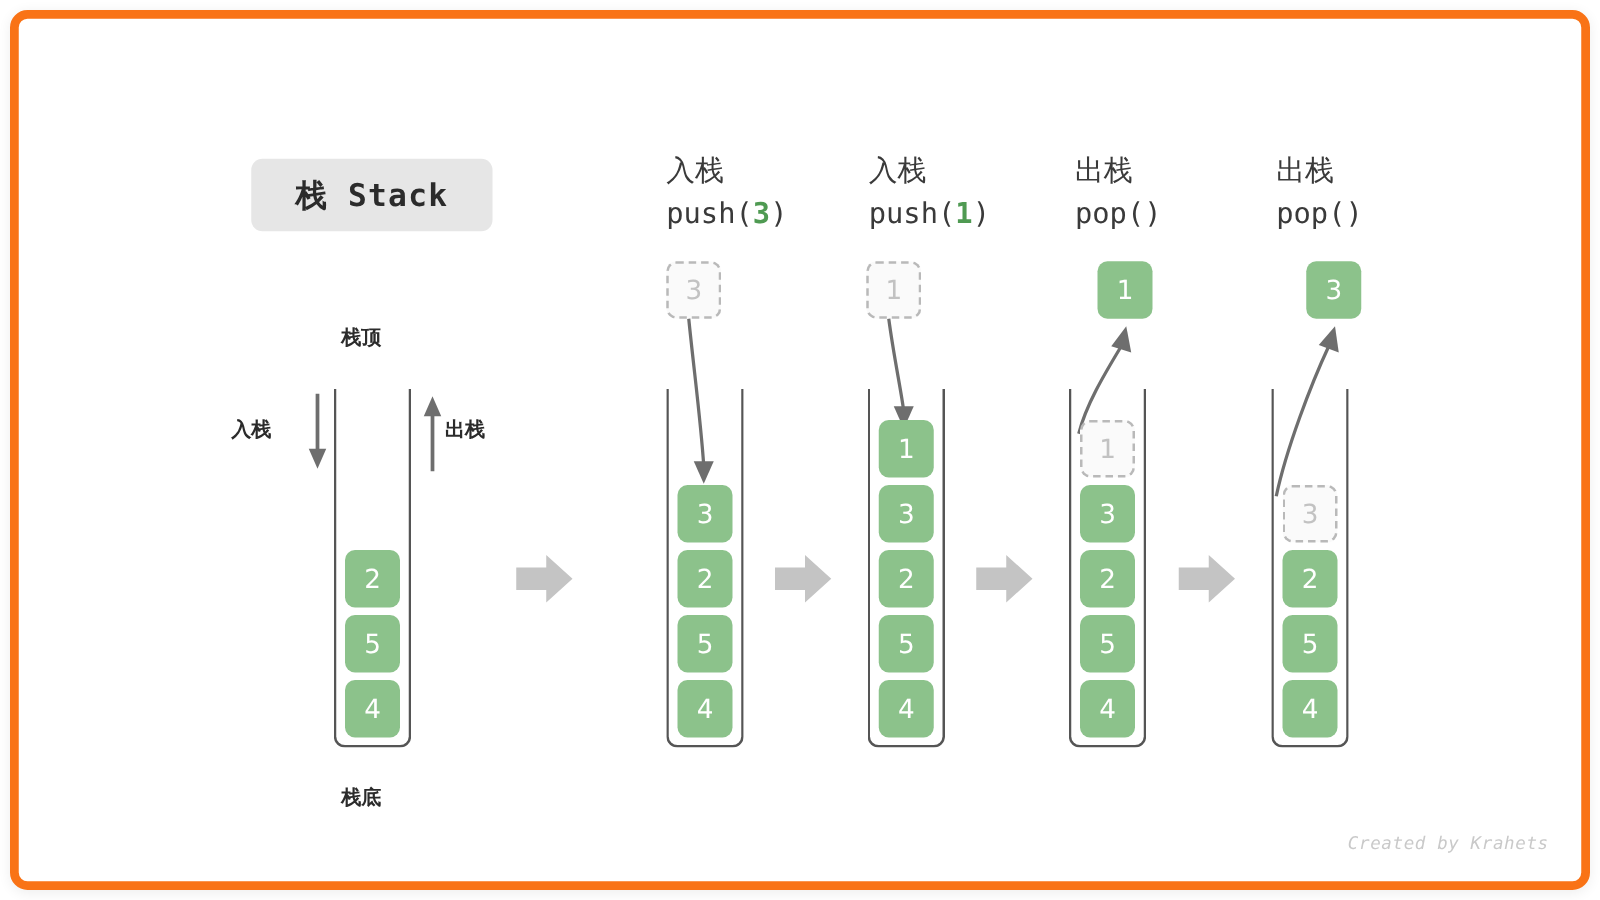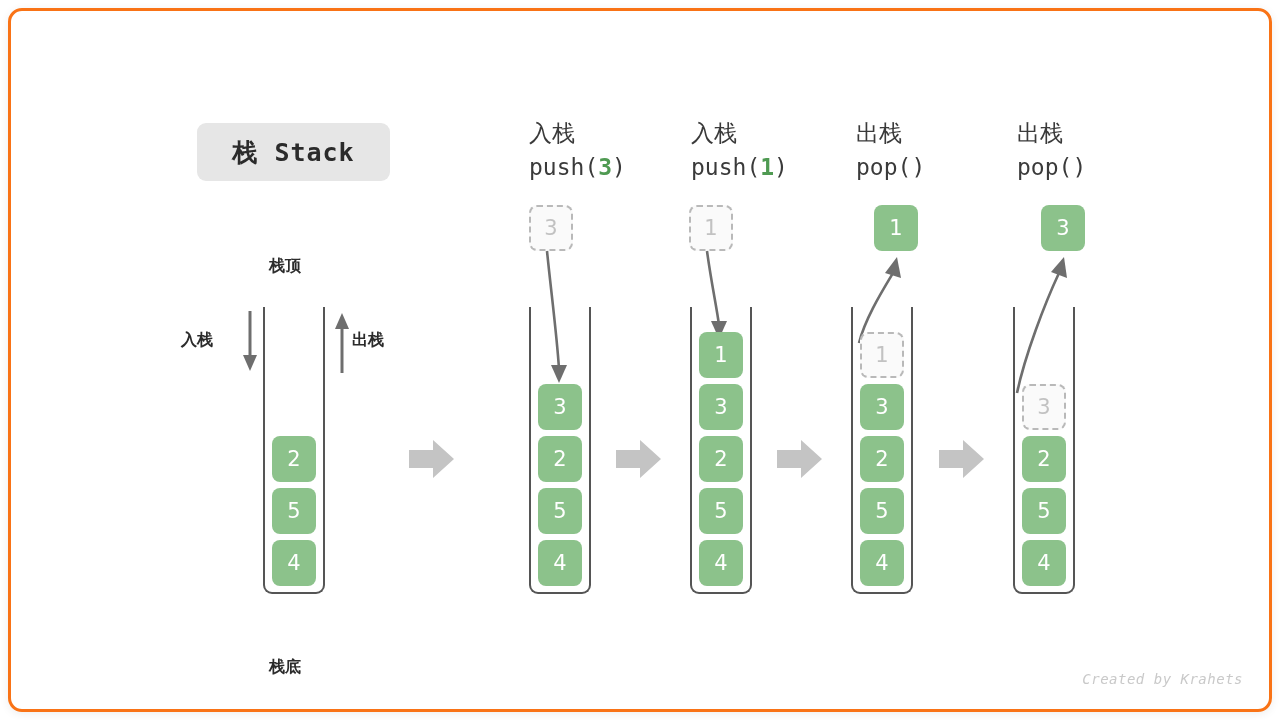--- a/index.html
+++ b/index.html
@@ -13,21 +13,21 @@
     font-family: "DejaVu Sans", sans-serif;
     overflow: hidden;
   }
   #card {
     position: absolute;
     left: 8px;
     top: 8px;
     width: 1264px;
     height: 704px;
     background: #ffffff;
-    border: 3px solid #f97316;
+    border: 7px solid #f97316;
     border-radius: 14px;
     box-shadow: 0 2px 10px rgba(0,0,0,0.07);
     box-sizing: border-box;
     overflow: hidden;
   }
   .abs { position: absolute; }
 
   
   #title-chip {
     left: 186px;
@@ -130,21 +130,21 @@
 </style>
 </head>
 <body>
 
 <div id="card">
 
   <div class="abs" id="title-chip">栈 Stack</div>
 
   <div class="abs cjk-bold" style="left:258px; top:245px;">栈顶</div>
 
-  <div class="abs cjk-bold" style="left:258px; top:646px;">栈底</div>
+  <div class="abs cjk-bold" style="left:258px; top:613px;">栈底</div>
 
   <div class="abs cjk-bold" style="left:170px; top:319px;">入栈</div>
 
   <div class="abs cjk-bold" style="left:341px; top:319px;">出栈</div>
 
   <svg class="abs" style="left:228px; top:300px;" width="22" height="62" viewBox="0 0 22 62">
     <line x1="11" y1="0" x2="11" y2="47" stroke="#6e6e6e" stroke-width="3"></line>
     <polygon points="11,60 4,44 18,44" fill="#6e6e6e"></polygon>
   </svg>
 

